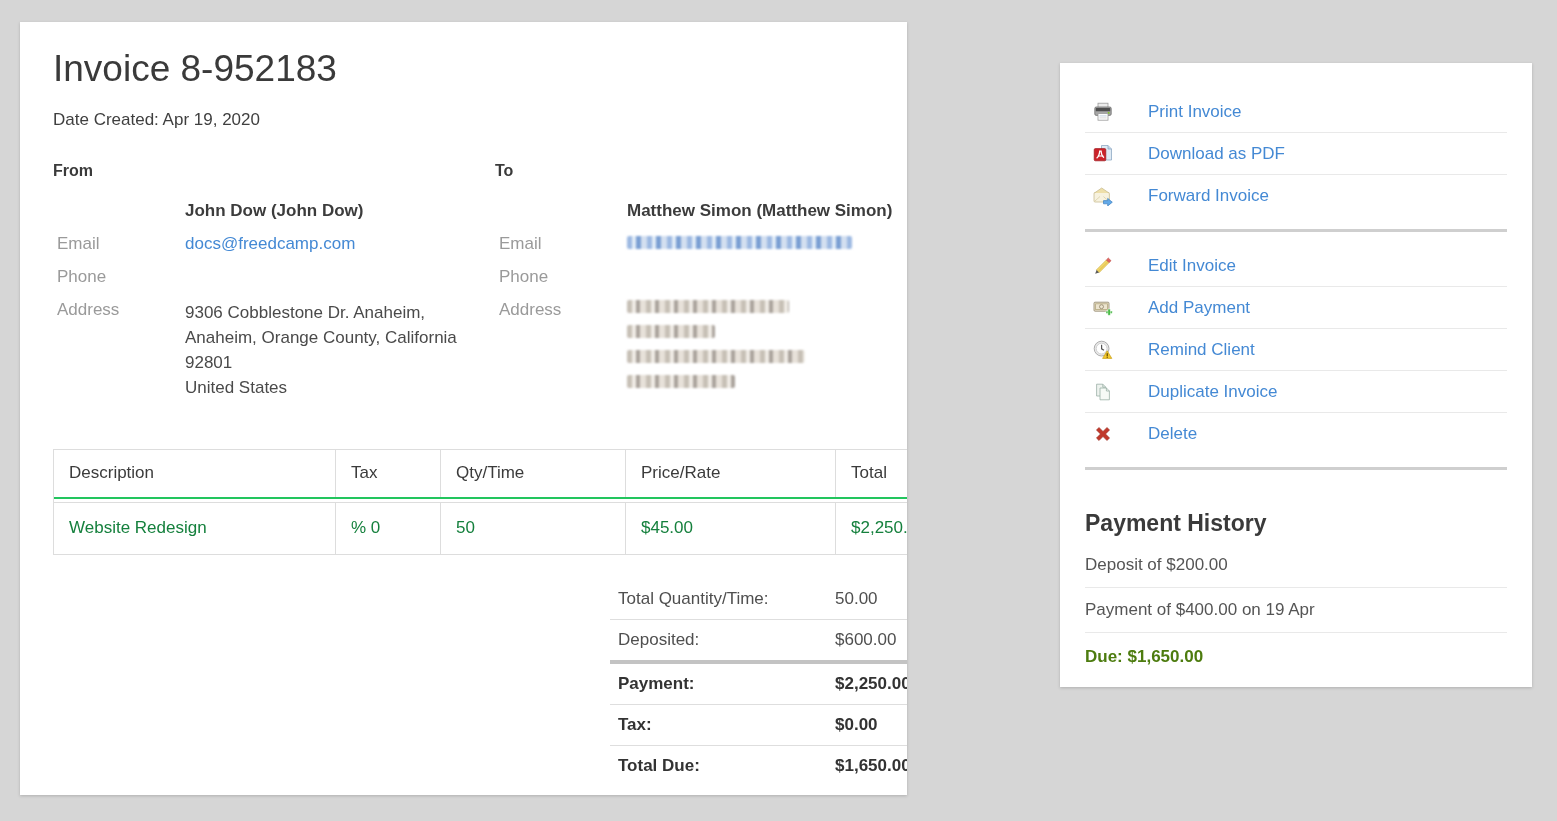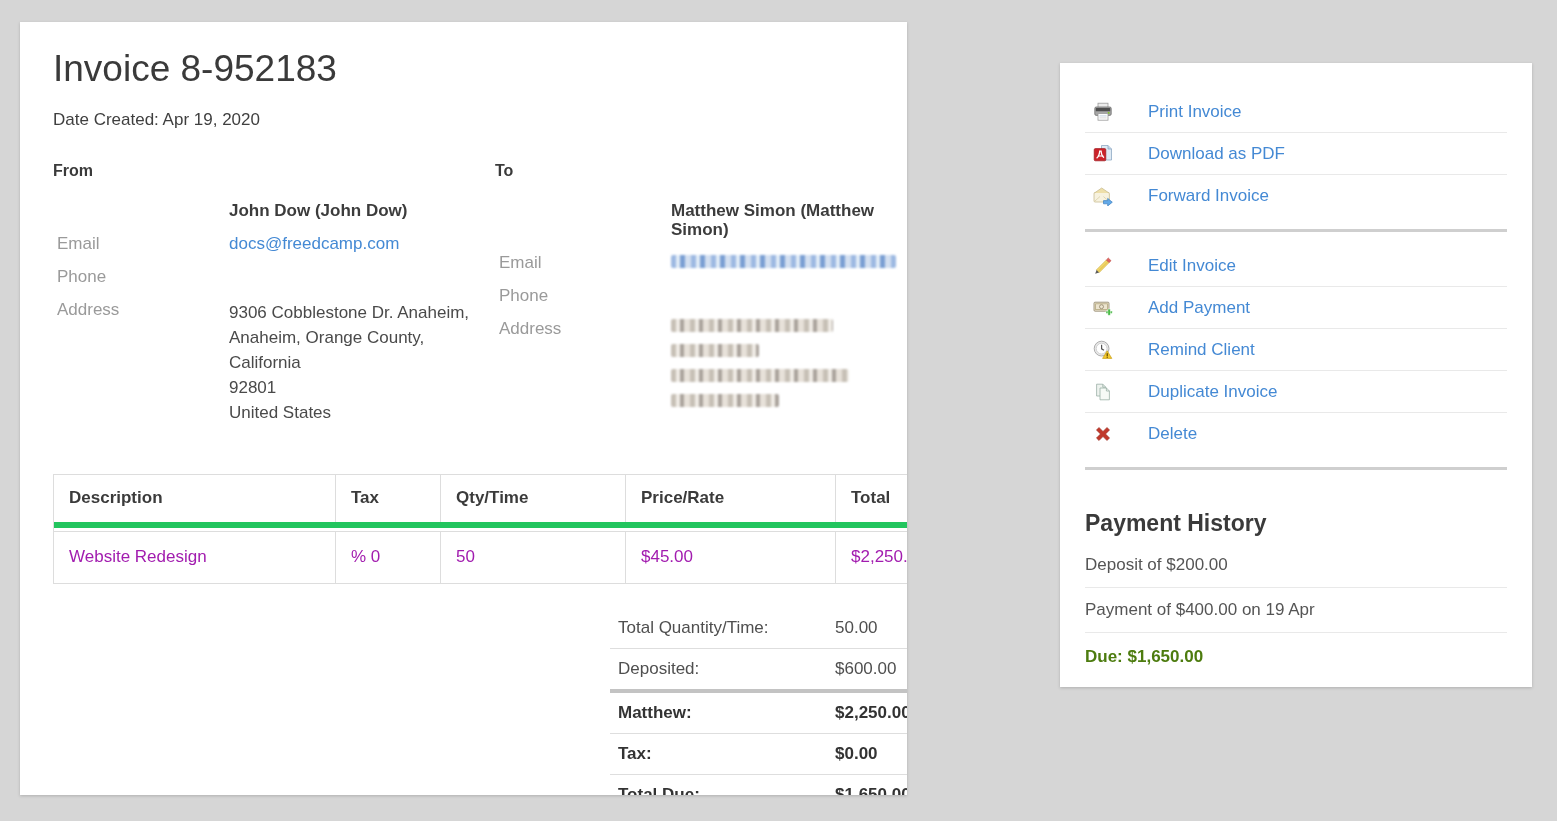--- a/index.html
+++ b/index.html
@@ -15,21 +15,21 @@
     box-shadow:0 1px 3px rgba(0,0,0,.18);
   }
   
   .invoice-card { left:20px; top:22px; width:887px; height:773px; padding:26px 0 0 33px; overflow:hidden; }
   .inv-title { font-size:37px; font-weight:400; color:#3a3a3a; margin:0; line-height:1.15; }
   .inv-date  { margin-top:19px; font-size:17px; color:#3f3f3f; }
   .parties { display:flex; margin-top:32px; }
   .party-from { width:442px; flex:0 0 442px; }
   .party-to   { flex:1; }
   .party h2 { font-size:16px; font-weight:700; color:#3a3a3a; margin:0 0 21px; }
-  .info-row { display:flex; font-size:17px; line-height:19px; padding-bottom:14px;gap:44px; }
+  .info-row { display:flex; font-size:17px; line-height:19px; padding-bottom:14px; }
   .info-label { width:132px; flex:0 0 132px; color:#9a9a9a; padding-left:4px; box-sizing:border-box; }
   .info-value { color:#4a4a4a; }
   .info-name  { font-weight:700; color:#3c3c3c; }
   .info-row.address .info-value { line-height:25px; }
   .info-row.phone { min-height:19px; }
   a.link { color:var(--link,#4489d4); text-decoration:none; cursor:pointer; }
   
   .blur-line {
     display:inline-block; height:13px; border-radius:2px; filter:blur(1.2px);
     background:repeating-linear-gradient(90deg,#c7c0b6 0 5px,#f0ece6 5px 9px,#aaa39c 9px 13px,#e7e1d9 13px 19px);
@@ -39,23 +39,23 @@
   .blur-email {
     display:inline-block; height:13px; border-radius:2px; filter:blur(1.2px);
     background:repeating-linear-gradient(90deg,#9db9e2 0 5px,#e2ecf7 5px 9px,#7a9fd3 9px 14px,#d3dff0 14px 20px);
   }
   
   .tbl { width:975px; margin-top:35px; border:1px solid #ddd; font-size:17px; }
   .tbl-row { display:flex; }
   .tbl-cell { box-sizing:border-box; padding:0 15px; display:flex; align-items:center; }
   .tbl-cell:not(:last-child){ border-right:1px solid #ddd; }
   .c0{width:282px;} .c1{width:105px;} .c2{width:185px;} .c3{width:210px;} .c4{flex:1;}
-  .tbl-head { height:47px; font-weight:700; color:#3b3b3b; border-bottom:6px solid #22c55e; }
+  .tbl-head { height:47px; font-weight:400; color:#3b3b3b; border-bottom:2px solid #22c55e; }
   .tbl-gap  { height:3px; }
-  .tbl-body { height:51px; color:#a21caf; border-top:1px solid #ddd; }
+  .tbl-body { height:51px; color:#15803d; border-top:1px solid #ddd; }
   
   .totals { width:418px; margin-left:557px; margin-top:24px; font-size:17px; }
   .total-row { display:flex; padding:10px 0; color:#4f4f4f; }
   .total-row .t-label { width:225px; flex:0 0 225px; padding-left:8px; box-sizing:border-box; }
   .total-row.bold { font-weight:700; color:#333; }
   .b-thin  { border-bottom:1px solid #dedede; }
   .b-thick { border-bottom:4px solid #c3c3c3; }
   
   .sidebar-card { left:1060px; top:63px; width:472px; height:624px; padding:28px 25px 0; }
   .action-row { display:flex; align-items:center; height:41px; padding-left:8px; cursor:pointer;gap:18px; }
@@ -150,21 +150,21 @@
   <div class="totals">
     <div class="total-row b-thin">
       <div class="t-label">Total Quantity/Time:</div>
       <div class="t-value">50.00</div>
     </div>
     <div class="total-row b-thick">
       <div class="t-label">Deposited:</div>
       <div class="t-value">$600.00</div>
     </div>
     <div class="total-row bold b-thin">
-      <div class="t-label">Matthew:</div>
+      <div class="t-label">Payment:</div>
       <div class="t-value">$2,250.00</div>
     </div>
     <div class="total-row bold b-thin">
       <div class="t-label">Tax:</div>
       <div class="t-value">$0.00</div>
     </div>
     <div class="total-row bold">
       <div class="t-label">Total Due:</div>
       <div class="t-value">$1,650.00</div>
     </div>

